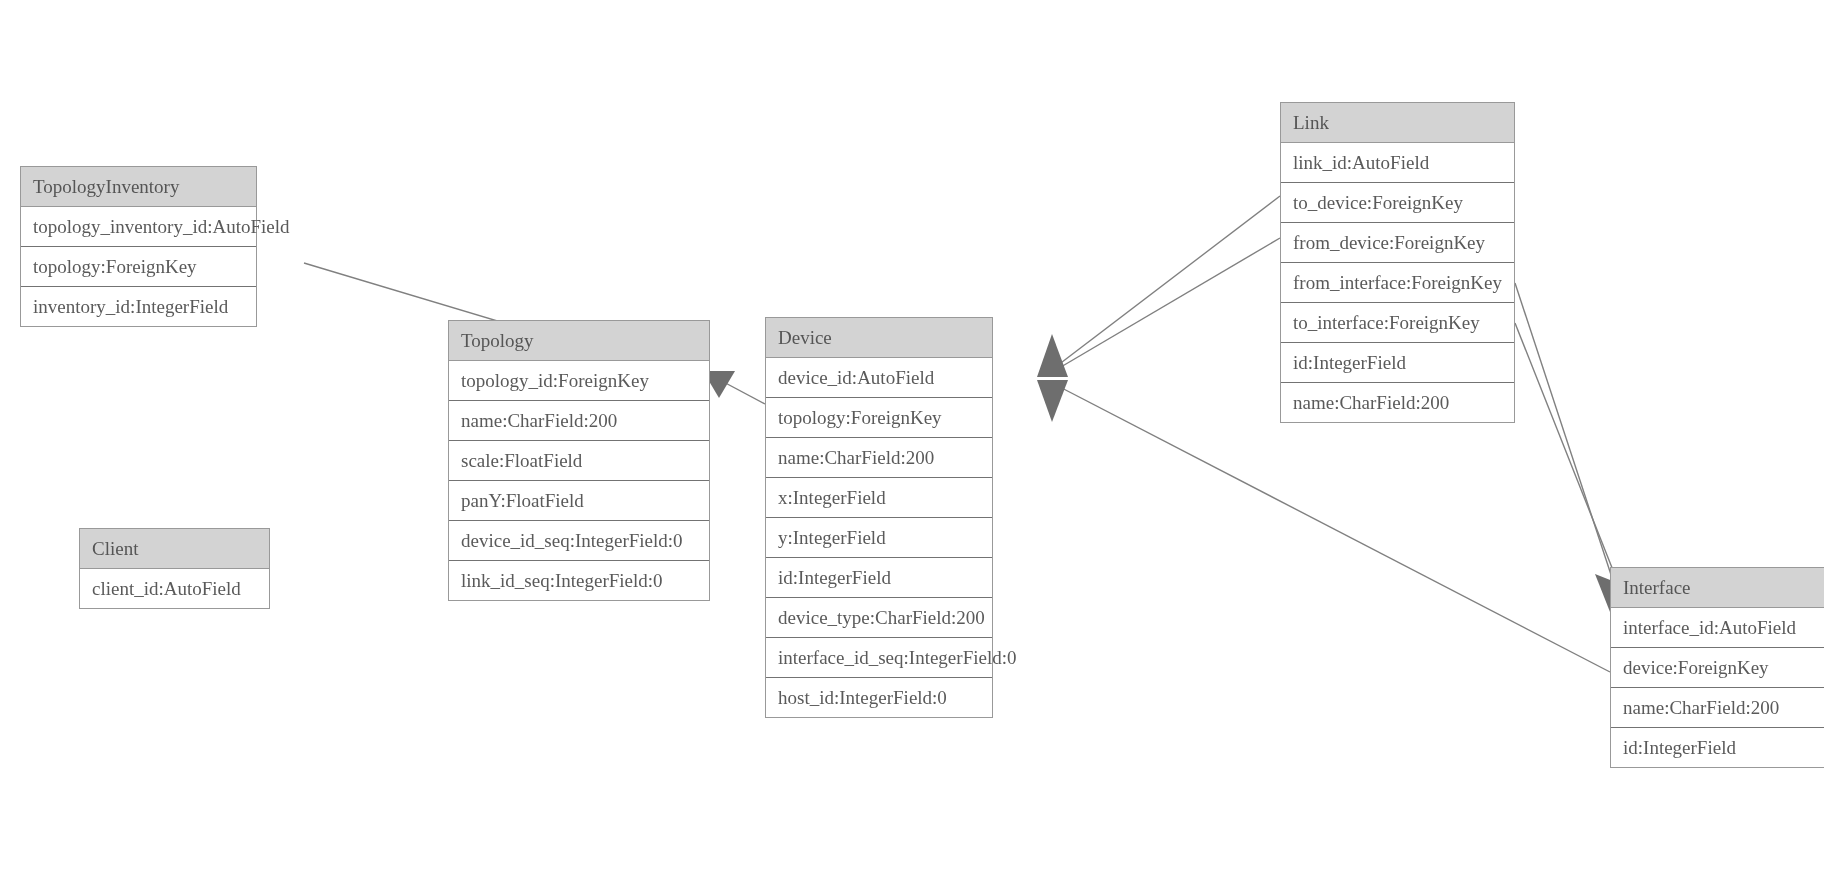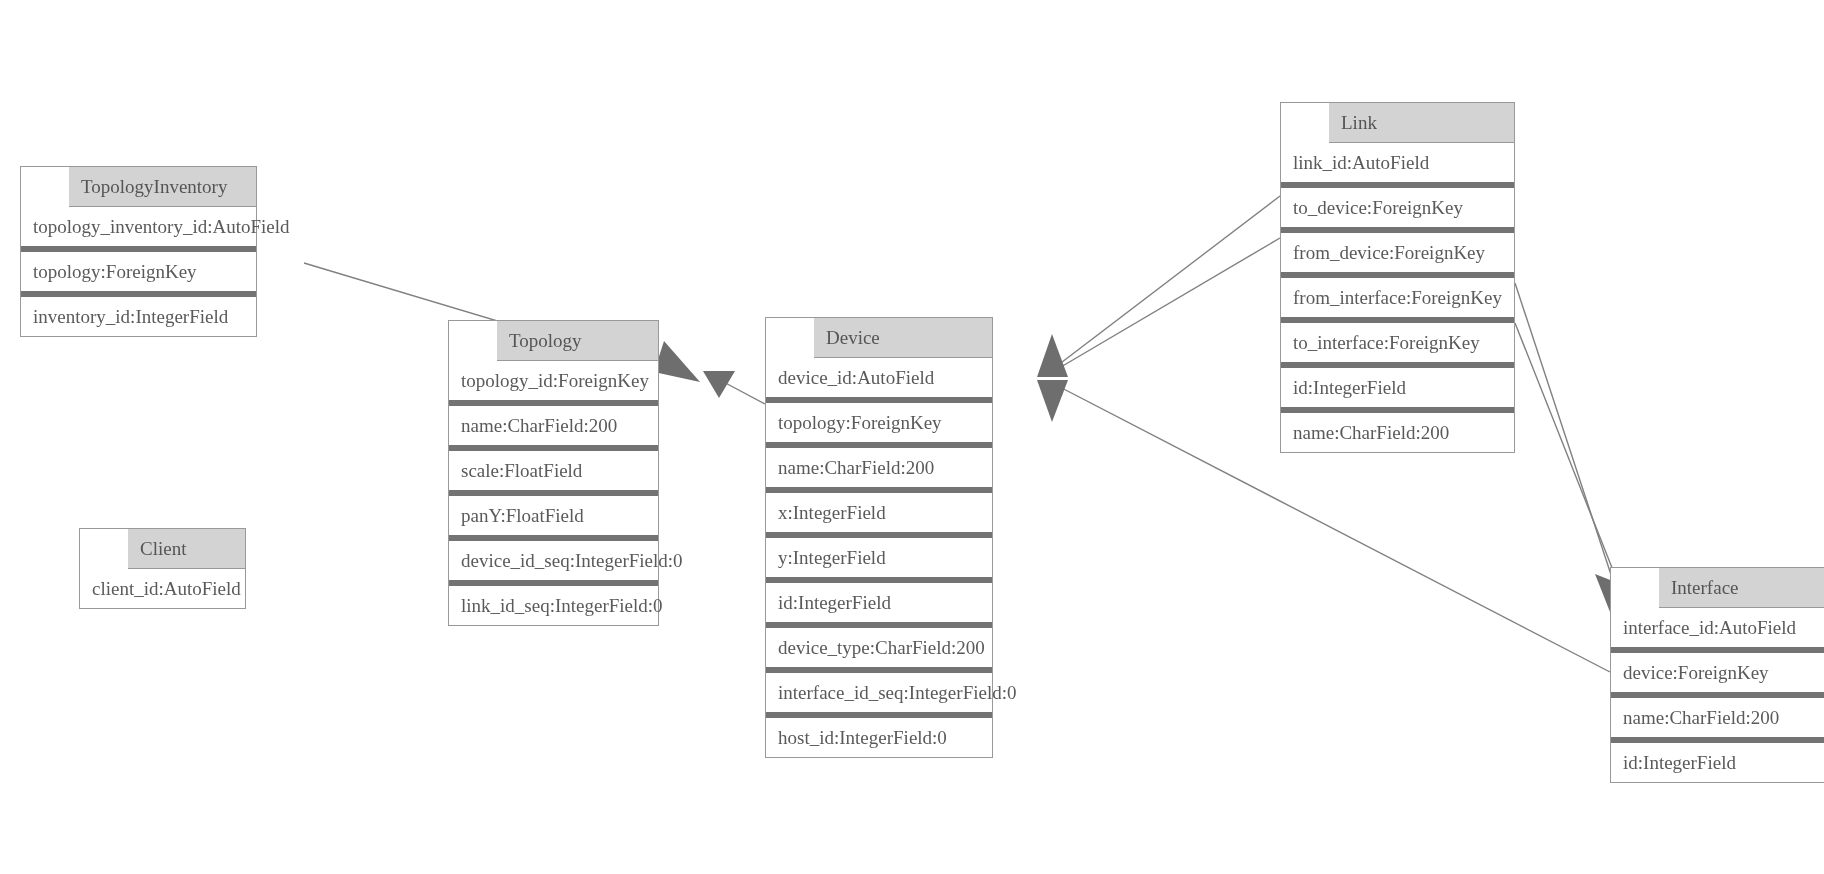--- a/index.html
+++ b/index.html
@@ -32,28 +32,27 @@
   }
   .entity-header {
     box-sizing: border-box;
     background: #d3d3d3;
     border-bottom: 1px solid #999999;
     color: #555555;
     font-size: 19px;
     line-height: 1;
     padding: 10px 0 10px 12px;
     white-space: nowrap;
-    margin-left: 48px;
   }
   .entity-rows {
     display: block;
   }
   .entity-row {
     box-sizing: border-box;
-    border-bottom: 6px solid #737373;
+    border-bottom: 1px solid #737373;
     color: #5a5a5a;
     font-size: 19px;
     line-height: 1;
     padding: 10px 0 10px 12px;
     background: #ffffff;
     white-space: nowrap;
   }
   .entity-row:last-child {
     border-bottom: none;
   }
@@ -110,28 +109,28 @@
 
   <div class="entity" style="left:20px; top:166px; width:237px;">
     <div class="entity-header">TopologyInventory</div>
     <div class="entity-rows">
       <div class="entity-row">topology_inventory_id:AutoField</div>
       <div class="entity-row">topology:ForeignKey</div>
       <div class="entity-row">inventory_id:IntegerField</div>
     </div>
   </div>
 
-  <div class="entity" style="left:79px; top:528px; width:167px;">
+  <div class="entity" style="left:79px; top:528px; width:191px;">
     <div class="entity-header">Client</div>
     <div class="entity-rows">
       <div class="entity-row">client_id:AutoField</div>
     </div>
   </div>
 
-  <div class="entity" style="left:448px; top:320px; width:211px;">
+  <div class="entity" style="left:448px; top:320px; width:262px;">
     <div class="entity-header">Topology</div>
     <div class="entity-rows">
       <div class="entity-row">topology_id:ForeignKey</div>
       <div class="entity-row">name:CharField:200</div>
       <div class="entity-row">scale:FloatField</div>
       <div class="entity-row">panY:FloatField</div>
       <div class="entity-row">device_id_seq:IntegerField:0</div>
       <div class="entity-row">link_id_seq:IntegerField:0</div>
     </div>
   </div>

